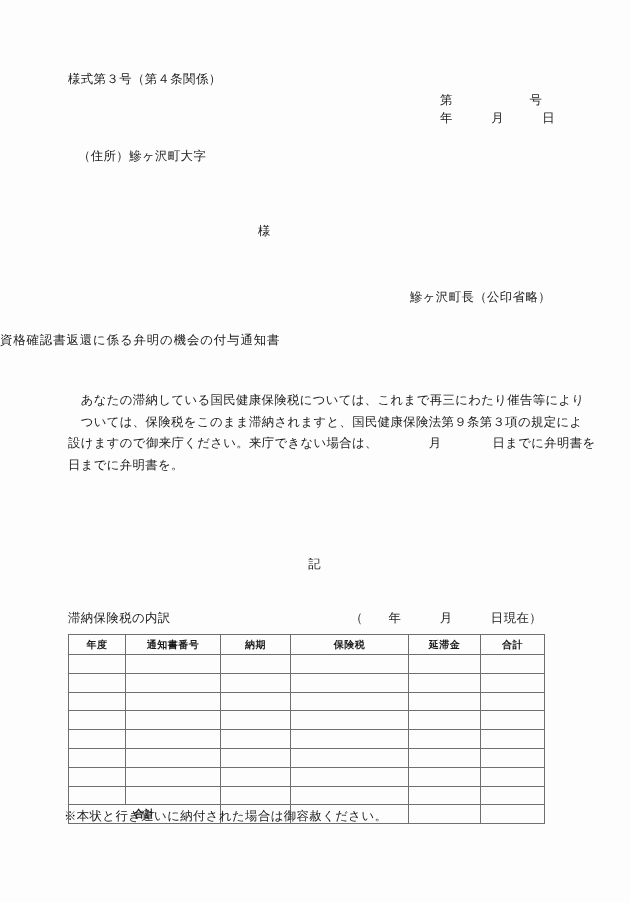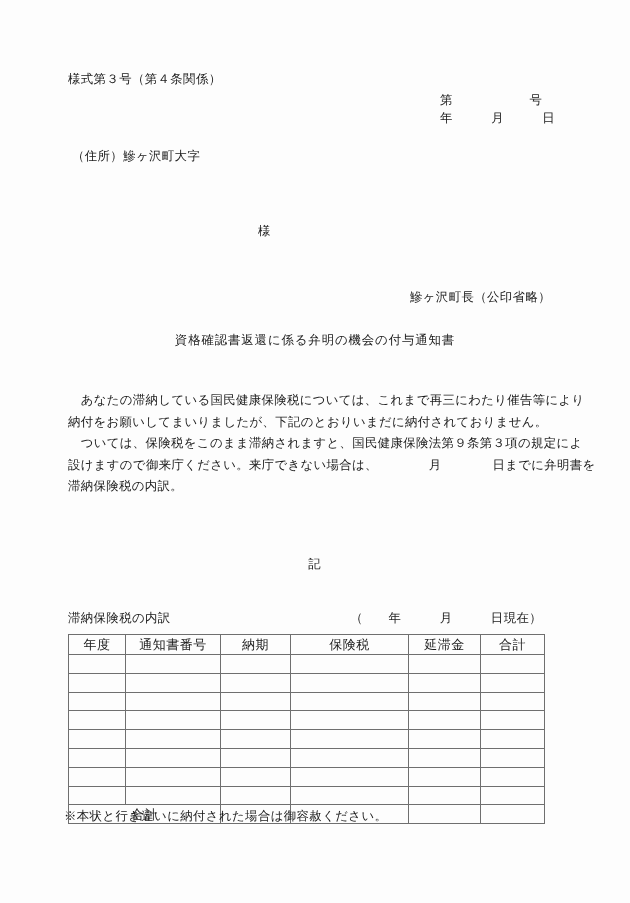--- a/index.html
+++ b/index.html
@@ -23,27 +23,26 @@
   }
 
   
   .abs { position: absolute; white-space: pre; }
 
   .form-no      { left: 68px;  top: 74px;  letter-spacing: 0.4px; font-family: Liberation Mono, monospace; }
 
   .doc-number   { left: 440px; top: 94px;  letter-spacing: 0.4px; font-family: Liberation Serif, serif; }
   .doc-date     { left: 440px; top: 112px; letter-spacing: 0.4px; }
 
-  .addressee    { left: 72px;  top: 150px; letter-spacing: 0.4px; }
+  .addressee    { left: 78px;  top: 150px; letter-spacing: 0.4px; }
   .honorific    { left: 258px; top: 225px; letter-spacing: 0.4px; }
   .issuer       { left: 410px; top: 283px; letter-spacing: 0.4px; margin-top: 8px; }
 
   .doc-title {
     left: 0; right: 0; top: 334px;
-    text-align: center;
     white-space: pre;
     letter-spacing: 0.9px;
   }
 
   
   .body-block {
     position: absolute;
     left: 68px;
     top: 390px;
     width: 496px;
@@ -83,22 +82,22 @@
     left: 68px;
     top: 634px;
     width: 476px;
     border-collapse: collapse;
     table-layout: fixed;
   }
   .tax-table td, .tax-table th {
     border: 1px solid #6f6f6f;
     height: 17.8px;
     padding: 0;
-    font-weight: normal;
-    font-size: 13px;
+    font-weight: bold;
+    font-size: 10px;
     text-align: center;
     vertical-align: middle;
     letter-spacing: 0.5px;
     line-height: 1;
   }
   .tax-table thead th { height: 19px; }
   .tax-table tbody td.empty-cell { height: 17.8px; }
   .col-nendo   { width: 57px; }
   .col-tsuchi  { width: 95px; }
   .col-nouki   { width: 70px; }
@@ -126,24 +125,23 @@
   <div class="abs addressee">（住所）鰺ヶ沢町大字</div>
 
   <div class="abs honorific">様</div>
 
   <div class="abs issuer">鰺ヶ沢町長（公印省略）</div>
 
   <div class="abs doc-title">資格確認書返還に係る弁明の機会の付与通知書</div>
 
   <div class="body-block">
     <div class="body-line">　あなたの滞納している国民健康保険税については、これまで再三にわたり催告等により</div>
-    <div class="body-line">納付をお願いしてまいりましたが、下記のとおりいまだに納付されておりません。</div>
     <div class="body-line">　ついては、保険税をこのまま滞納されますと、国民健康保険法第９条第３項の規定によ</div>
     <div class="body-line">設けますので御来庁ください。来庁できない場合は、　　　　月　　　　日までに弁明書を</div>
-    <div class="body-line">滞納保険税の内訳。</div>
+    <div class="body-line">日までに弁明書を。</div>
   </div>
 
   <div class="abs kiji">記</div>
 
   <div class="table-caption-row">
     <span>滞納保険税の内訳</span>
     <span class="caption-right">（　　年　　　月　　　日現在）</span>
   </div>
 
   <table class="tax-table">

